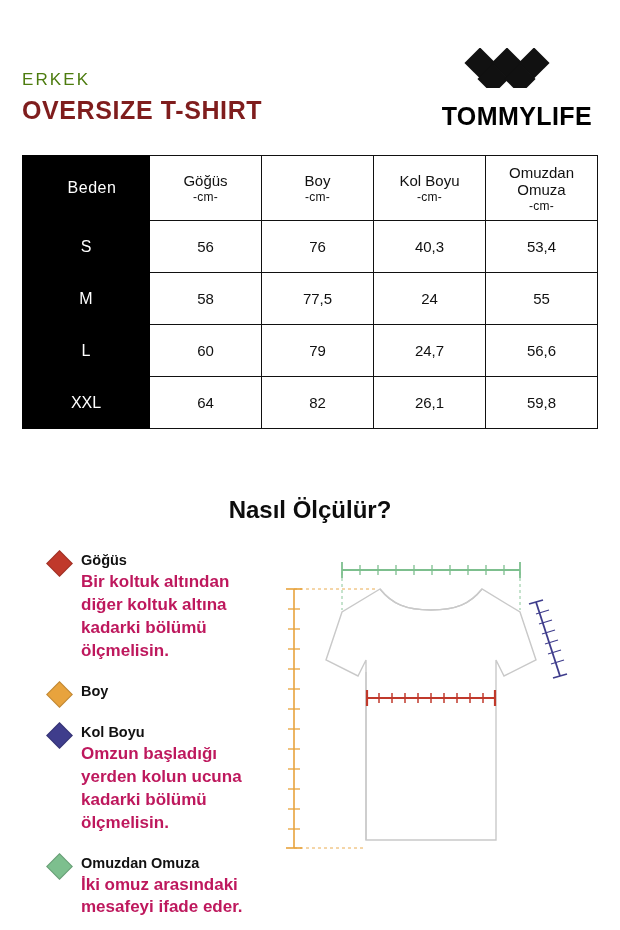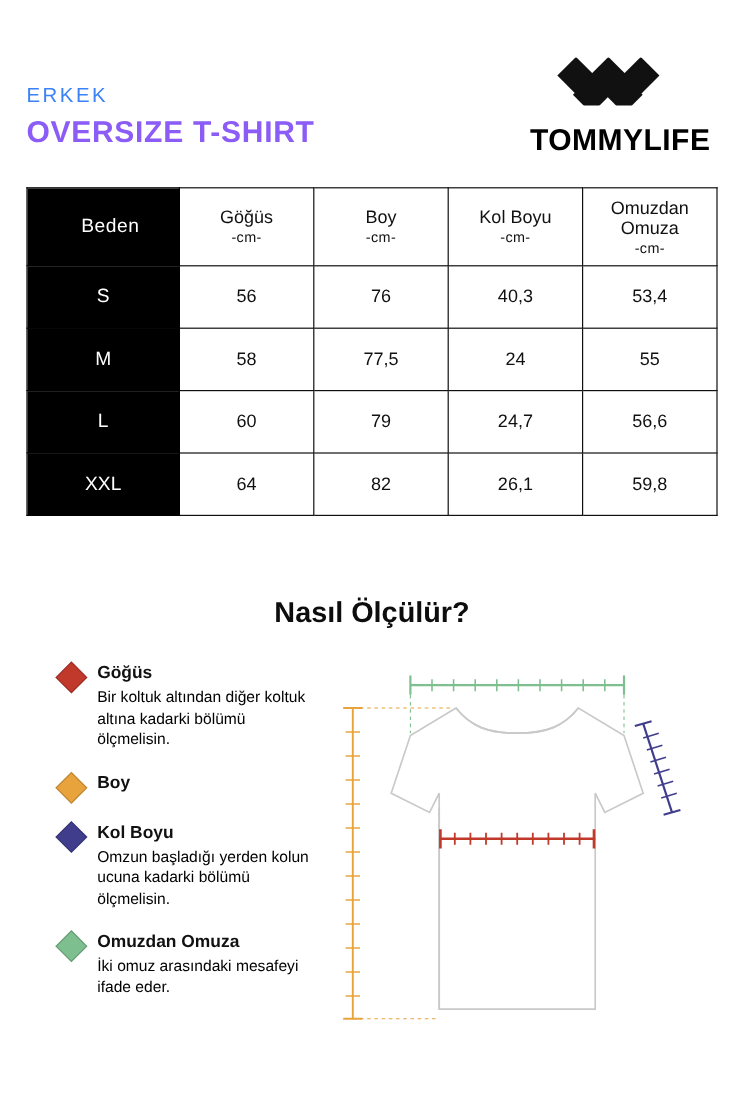--- a/index.html
+++ b/index.html
@@ -29,31 +29,31 @@
     align-items: flex-start;
     justify-content: space-between;
     padding-top: 48px;
   }
   .title-block {
     padding-top: 22px;
   }
   .kicker {
     font-size: 17px;
     letter-spacing: 2.1px;
-    color: #3b82f6;
+    color: #4d7c0f;
     font-weight: 400;
     margin: 0 0 6px 0;
     font-family: "Liberation Sans", sans-serif;
   }
   .product-title {
     font-size: 25px;
     font-weight: bold;
     letter-spacing: 0.6px;
     margin: 0;
-    color: #8b5cf6;
+    color: #7f1d1d;
   }
   .brand-block {
     text-align: center;
     padding-right: 6px;
   }
   .brand-mark {
     display: block;
     margin: 0 auto 10px auto;
   }
   .brand-name {
@@ -140,24 +140,25 @@
     border: 1px solid rgba(0,0,0,0.18);
   }
   .legend-text h4 {
     margin: 0 0 3px 0;
     font-size: 14.5px;
     font-weight: bold;
     color: #111;
   }
   .legend-text p {
     margin: 0;
-    font-size: 13px;
+    font-size: 17px;
     line-height: 1.35;
-    color: #000000;
+    color: #be185d;
     max-width: 185px;
+    font-weight: bold;
   }
 
   .figure {
     flex: 1 1 auto;
     position: relative;
   }
   .figure svg {
     display: block;
   }
 </style>

